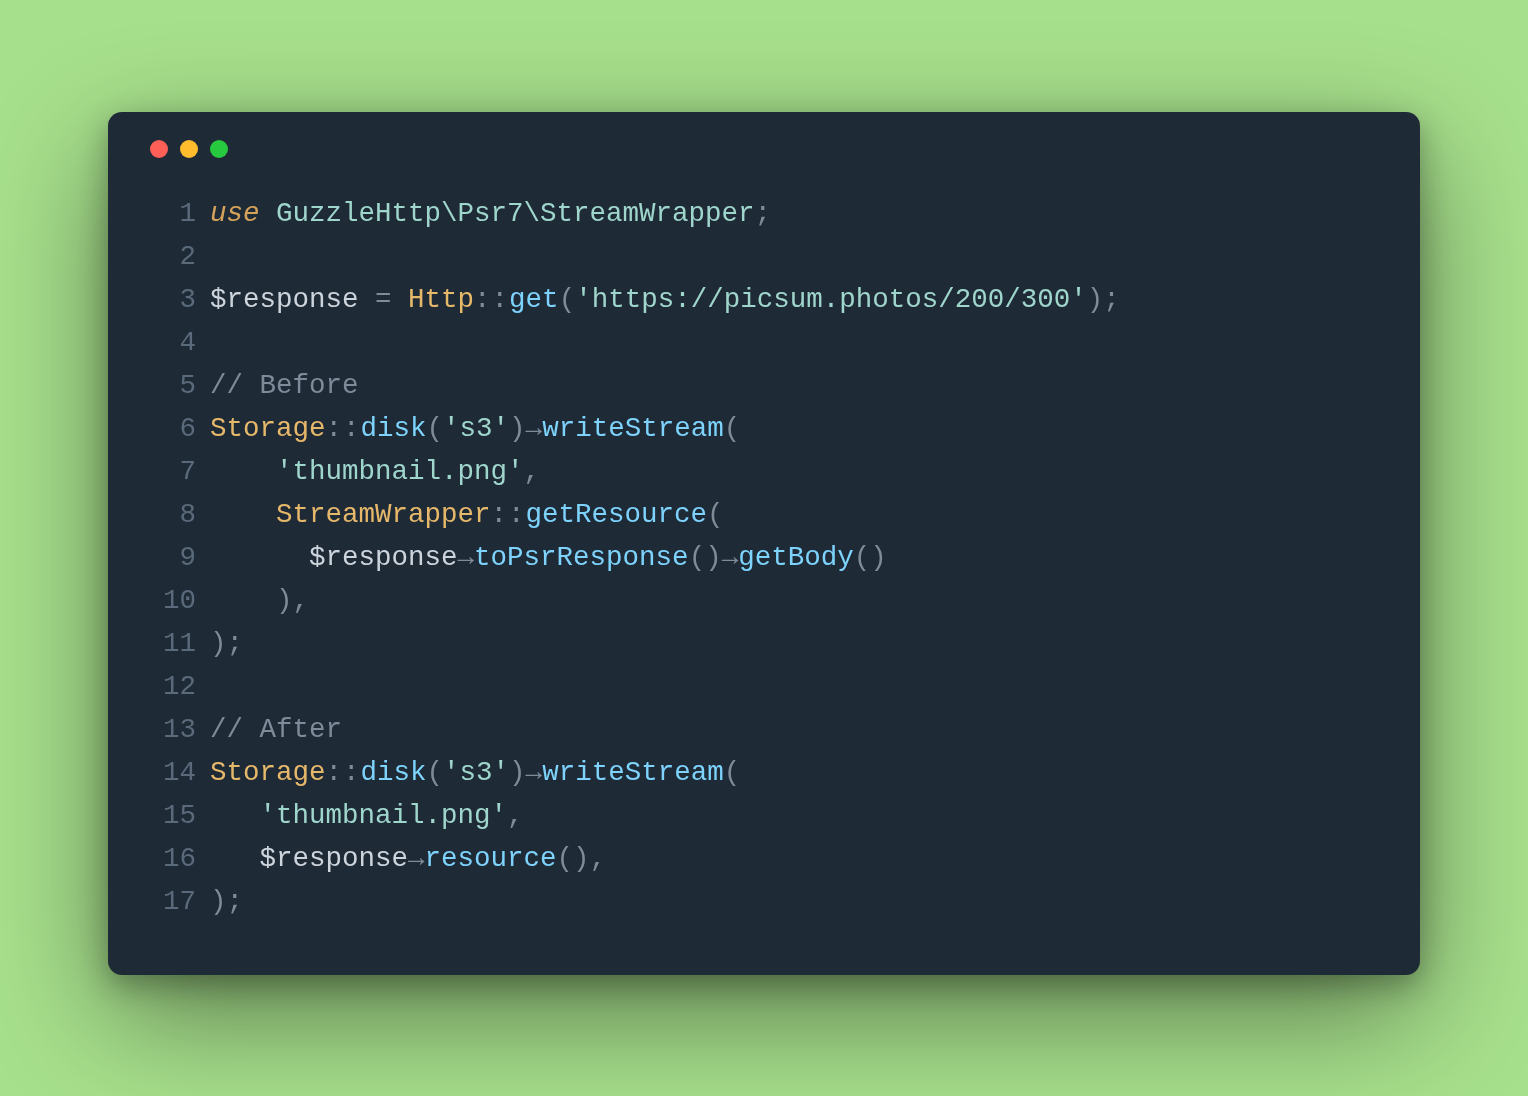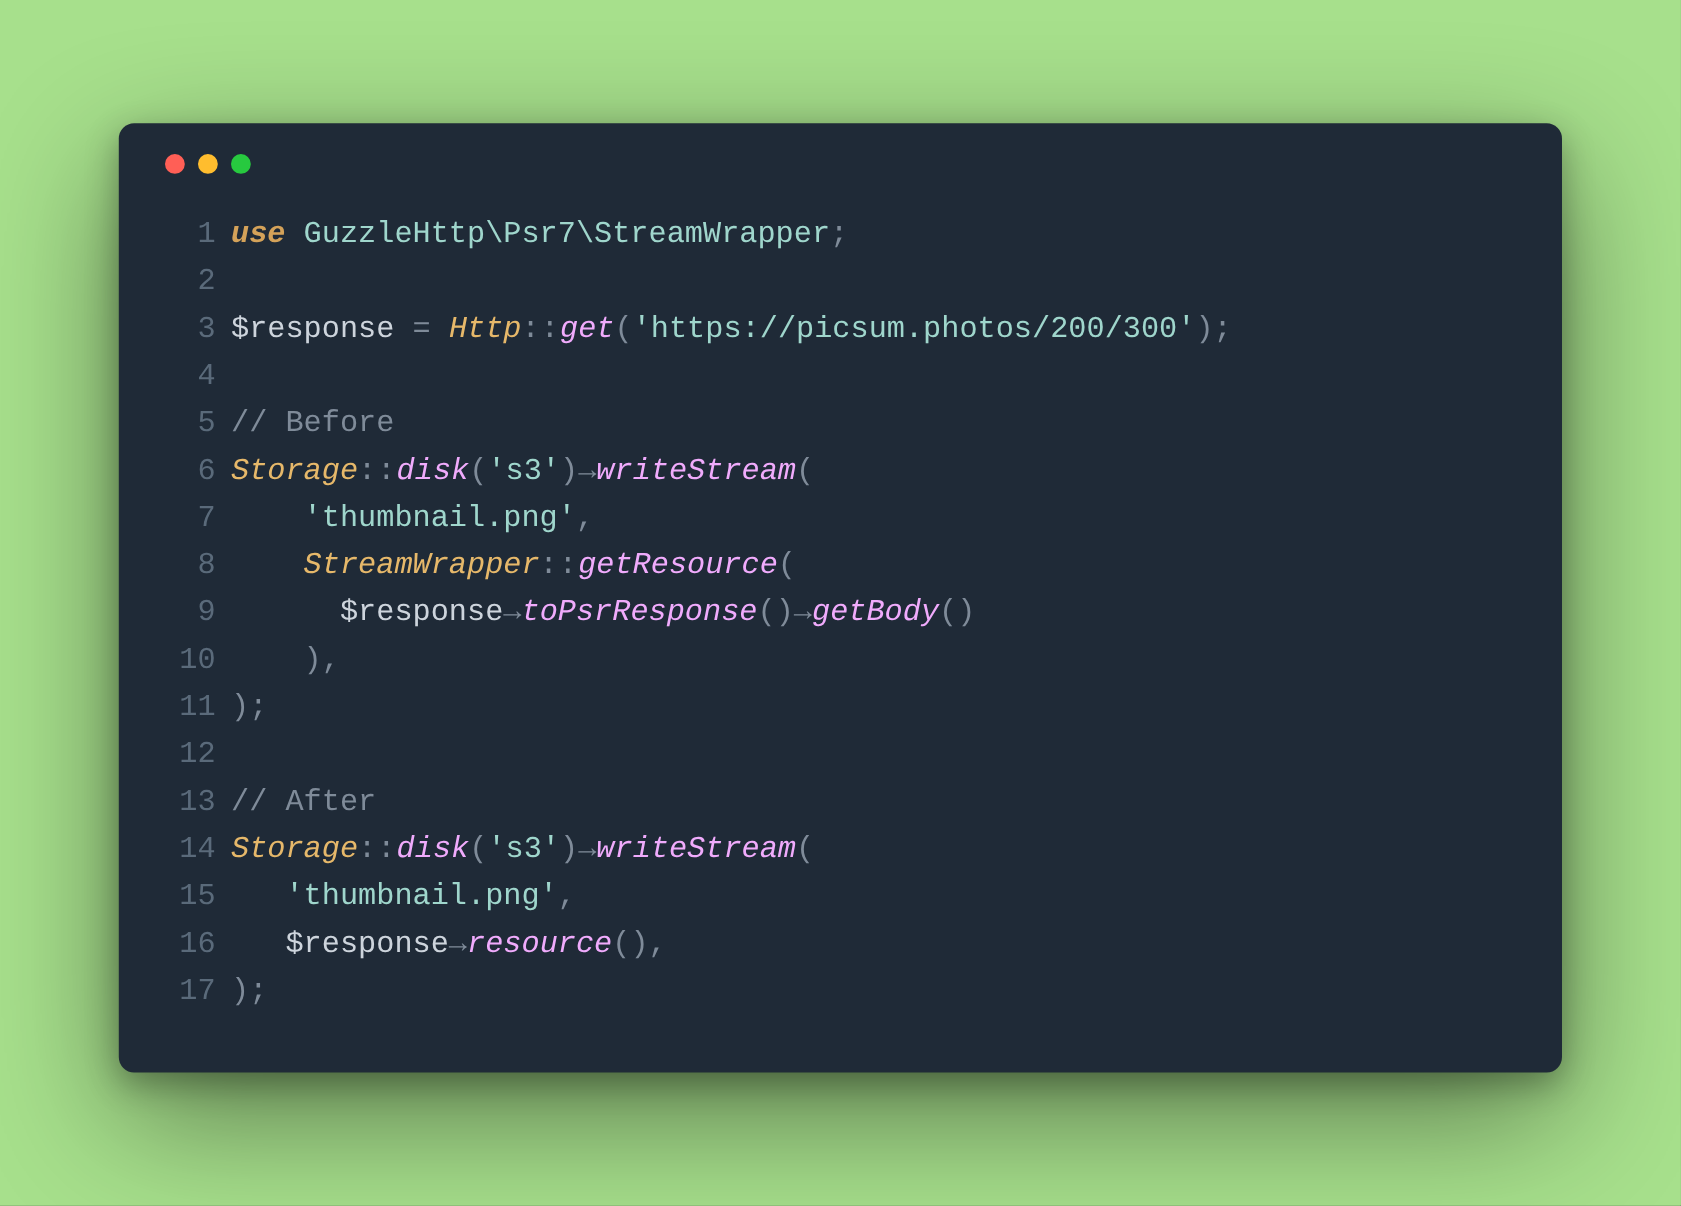--- a/index.html
+++ b/index.html
@@ -54,24 +54,24 @@
   .ln {
     width: 48px;
     text-align: right;
     color: #5a6a7a;
     user-select: none;
     flex: 0 0 48px;
     padding-right: 14px;
   }
   .content { }
 
-  .tok-keyword   { color: #d4a259; font-style: italic; font-weight: bold; }
+  .tok-keyword   { color: #d4a259; font-style: italic; }
   .tok-namespace { color: #9fd6cc; text-align: center; }
-  .tok-class     { color: #e6b86a; font-style: italic; }
-  .tok-method    { color: #f0abfc; font-style: italic; }
+  .tok-class     { color: #e6b86a; }
+  .tok-method    { color: #7dd3fc; }
   .tok-variable  { color: #cdd4dc; margin-top: 12px; }
   .tok-punct     { color: #7f8b99; }
   .tok-dbl-colon { color: #7f8b99; letter-spacing: 1px; }
   .tok-string    { color: #9fd6cc; margin-top: 32px; }
   .tok-comment   { color: #7f8b99; }
   .tok-arrow     { color: #7f8b99; }
 </style>
 </head>
 <body>
 

